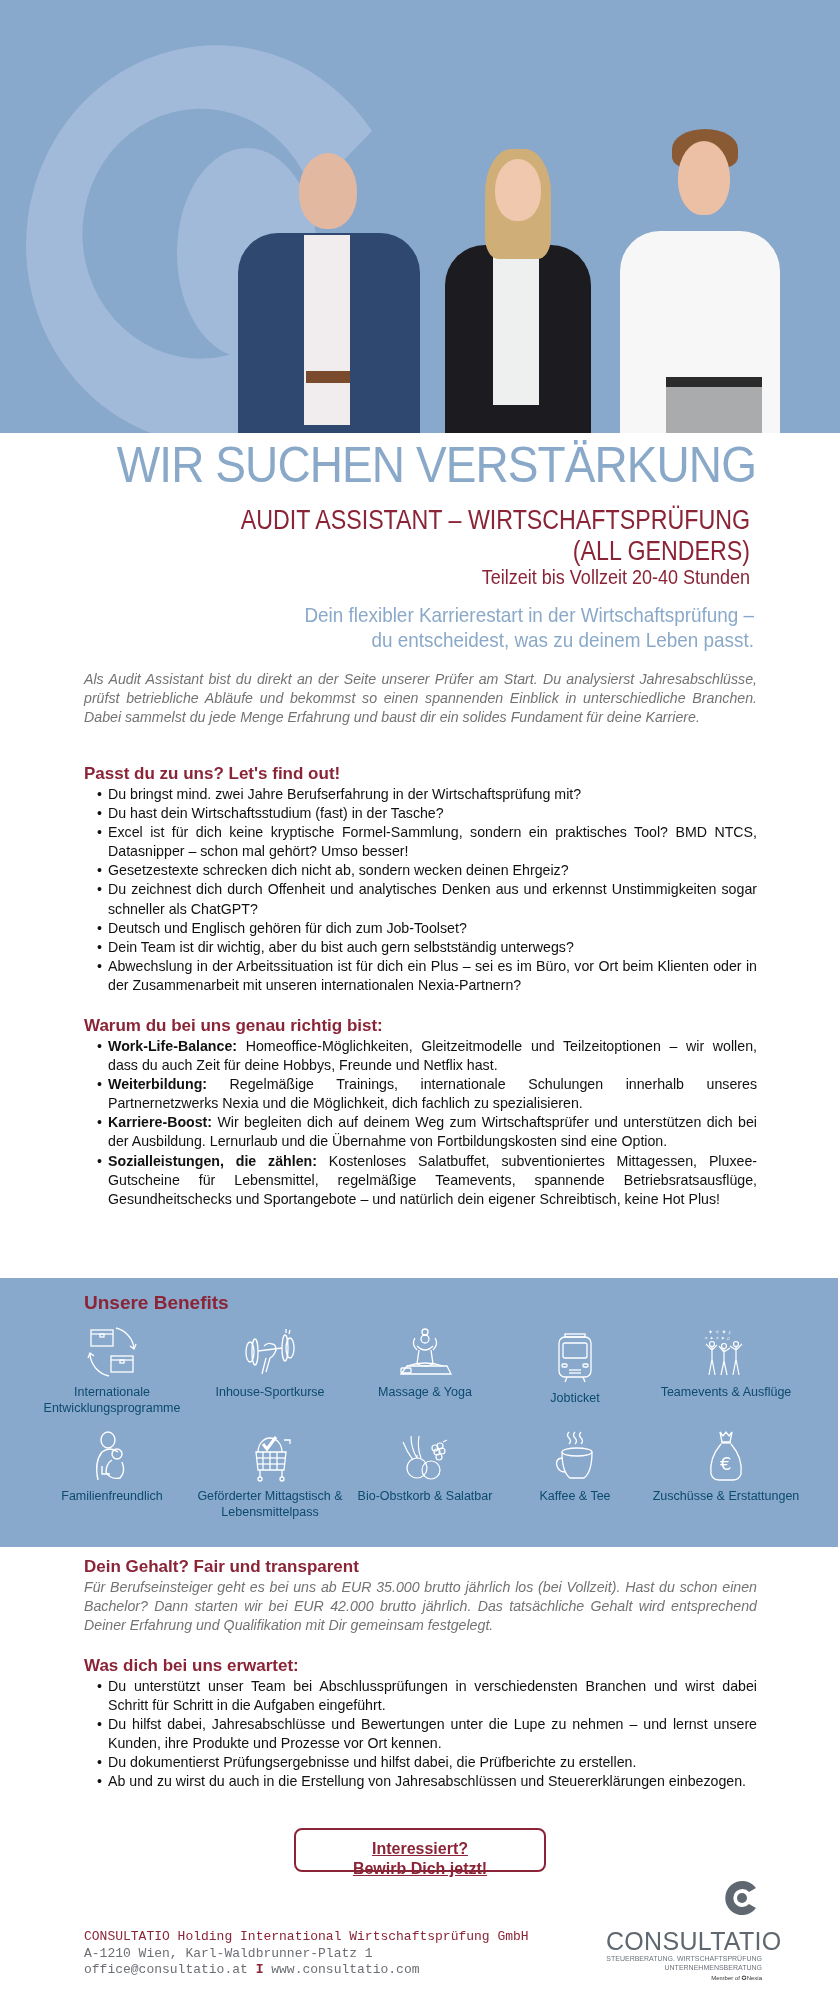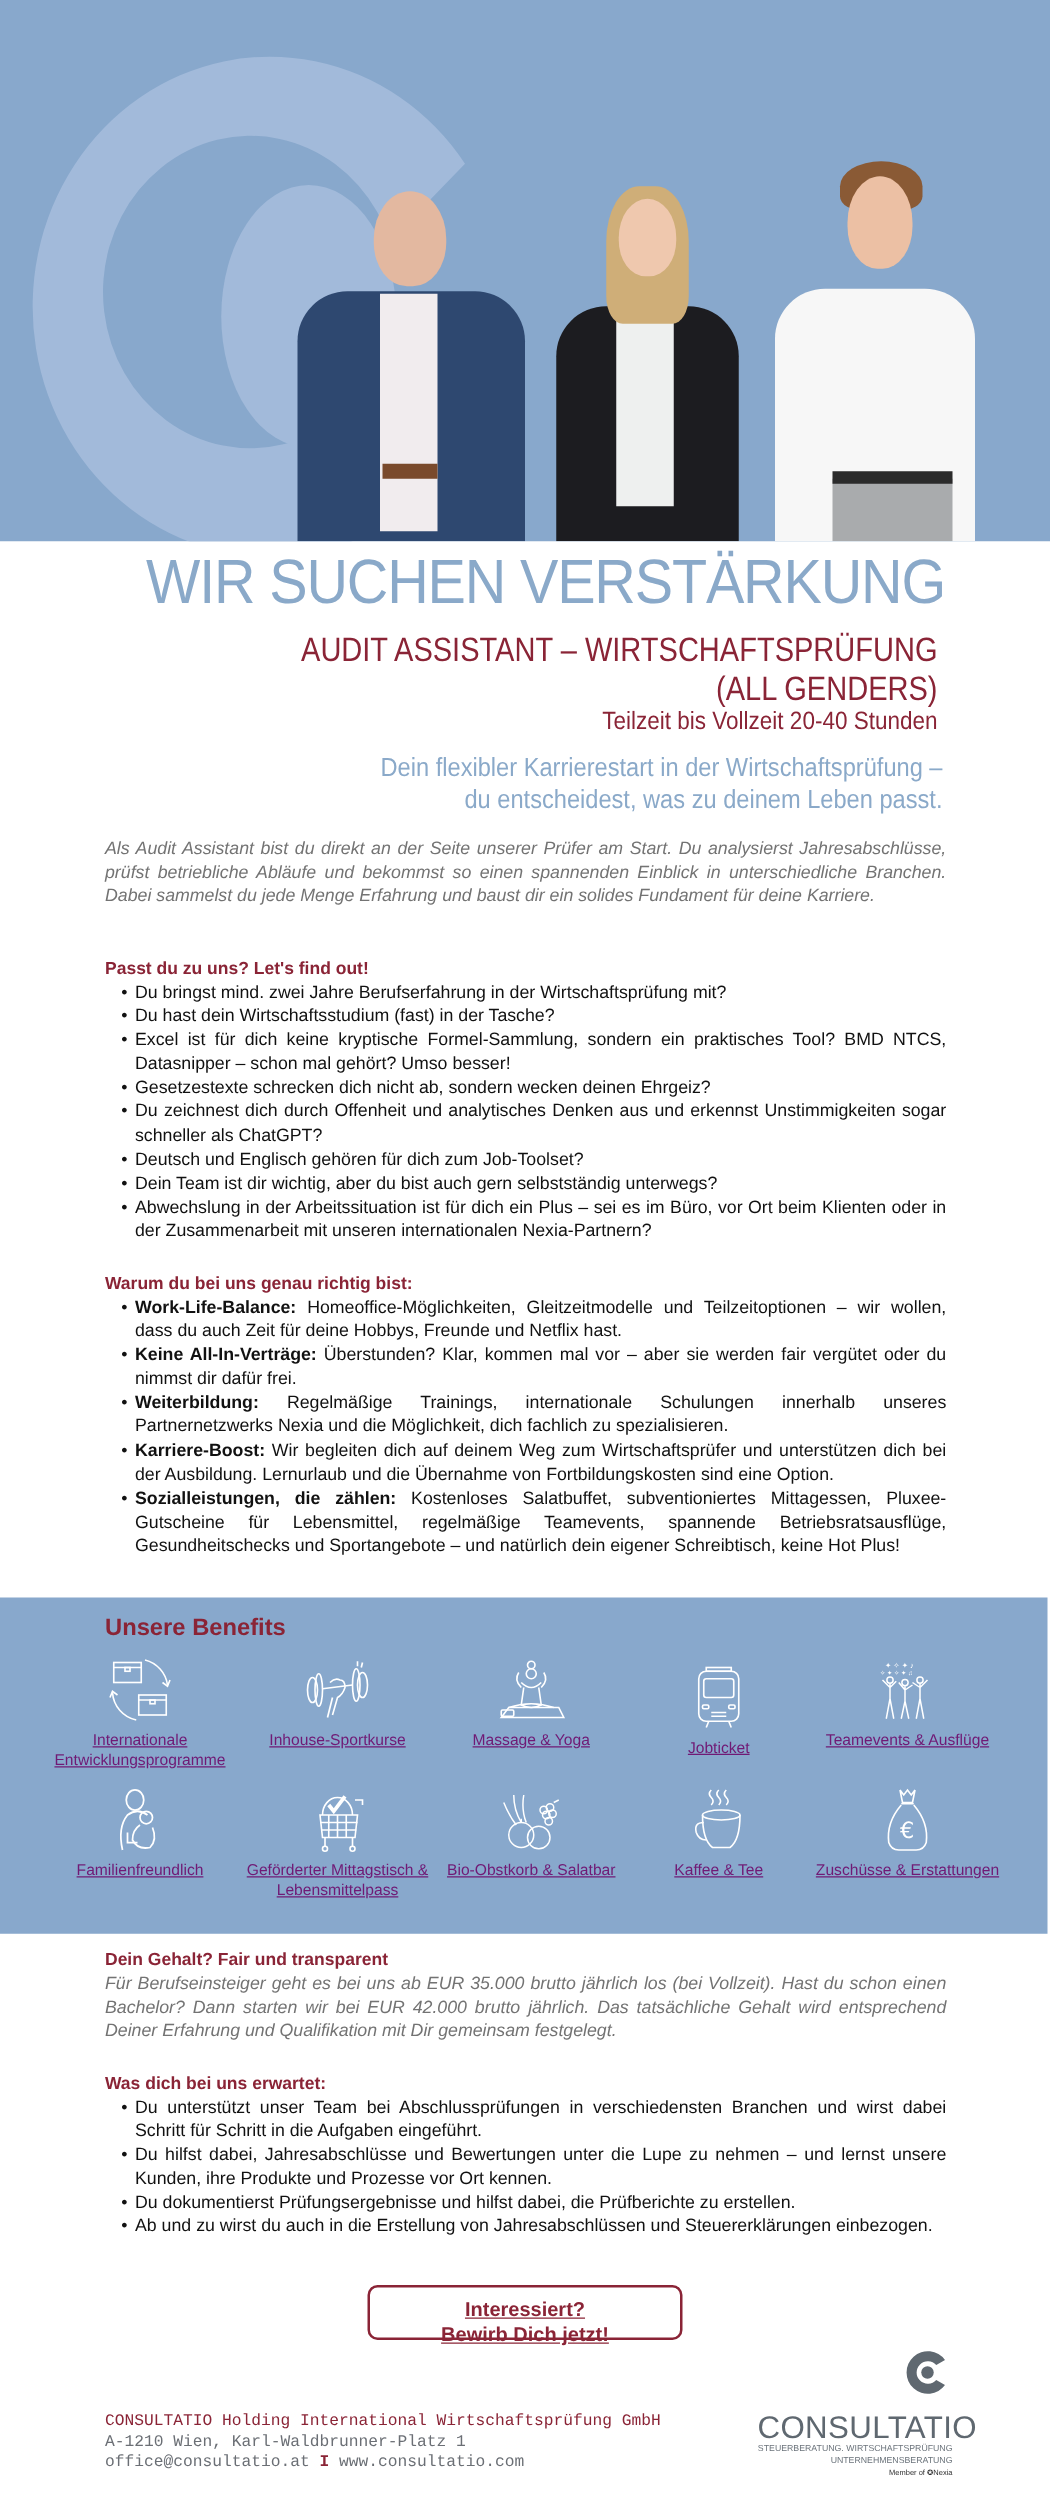--- a/index.html
+++ b/index.html
@@ -14,32 +14,32 @@
   .person .body { position: absolute; border-radius: 40px 40px 0 0; }
 
   
   .title-main { position: absolute; left: 0; width: 756px; top: 436px; text-align: right; font-size: 50px; color: #8aa9c9; letter-spacing: -1px; font-weight: normal; transform: scaleX(0.92); transform-origin: right; }
   .title-role { position: absolute; right: 90px; top: 505px; text-align: right; font-size: 27px; line-height: 31px; color: #8a2436; transform: scaleX(0.86); transform-origin: right; width: 700px; }
   .title-hours { position: absolute; right: 90px; top: 566px; text-align: right; font-size: 20px; color: #8a2436; transform: scaleX(0.9); transform-origin: right; width: 500px; }
   .subtitle { position: absolute; right: 86px; top: 602px; text-align: right; font-size: 21px; line-height: 25px; color: #8aa9c9; transform: scaleX(0.9); transform-origin: right; width: 700px; }
 
   .content { position: absolute; left: 84px; width: 673px; }
   .para { font-size: 14.2px; line-height: 19.1px; text-align: justify; color: #737373; font-style: italic; }
-  h3.section { font-size: 14px; font-weight: bold; color: #8a2436; line-height: 20px; margin-bottom: 1px; }
+  h3.section { font-size: 17px; font-weight: bold; color: #8a2436; line-height: 20px; margin-bottom: 1px; }
   ul.bullets { list-style: none; padding-left: 14px; }
   ul.bullets li { position: relative; padding-left: 10px; font-size: 14.2px; line-height: 19.1px; text-align: justify; }
   ul.bullets li::before { content: "•"; position: absolute; left: -1px; top: 0; }
   ul.bullets b { font-weight: bold; }
 
   
   .benefits { position: absolute; left: 0; top: 1278px; width: 838px; height: 269px; background: #88a8cc; }
   .benefits h3 { position: absolute; left: 84px; top: 14px; font-size: 19px; font-weight: bold; color: #8a2436; }
   .benefit { position: absolute; width: 160px; text-align: center; }
   .benefit svg { display: block; margin: 0 auto; width: 56px; height: 52px; }
-  .benefit .lbl { color: #701a75; font-size: 12.5px; line-height: 16px; margin-top: 6px; text-decoration: underline; }
+  .benefit .lbl { color: #0c4a6e; font-size: 12.5px; line-height: 16px; margin-top: 6px; }
 
   
   .cta { position: absolute; left: 294px; top: 1828px; width: 252px; height: 44px; border: 2px solid #8a2436; border-radius: 8px; text-align: center; padding-top: 9px; text-decoration: none; display: block; }
   .cta span { display: block; font-size: 16px; font-weight: bold; line-height: 20px; color: #8a2436; text-decoration: underline; }
 
   
   .footer { position: absolute; left: 84px; top: 1929px; font-size: 13px; line-height: 16.5px; color: #6b6f75; font-family: Liberation Mono, monospace; }
   .footer .company { color: #8a2436; }
   .footer .sep { color: #8a2436; font-weight: bold; }
   .logo { position: absolute; left: 606px; top: 1878px; width: 156px; text-align: right; }
@@ -105,21 +105,20 @@
     <li>Deutsch und Englisch gehören für dich zum Job-Toolset?</li>
     <li>Dein Team ist dir wichtig, aber du bist auch gern selbstständig unterwegs?</li>
     <li>Abwechslung in der Arbeitssituation ist für dich ein Plus – sei es im Büro, vor Ort beim Klienten oder in der Zusammenarbeit mit unseren internationalen Nexia-Partnern?</li>
   </ul>
 </div>
 
 <div class="content" style="top:1016px;">
   <h3 class="section">Warum du bei uns genau richtig bist:</h3>
   <ul class="bullets">
     <li><b>Work-Life-Balance:</b><span> Homeoffice-Möglichkeiten, Gleitzeitmodelle und Teilzeitoptionen – wir wollen, dass du auch Zeit für deine Hobbys, Freunde und Netflix hast.</span></li>
-    <li><b>Keine All-In-Verträge:</b><span> Überstunden? Klar, kommen mal vor – aber sie werden fair vergütet oder du nimmst dir dafür frei.</span></li>
     <li><b>Weiterbildung:</b><span> Regelmäßige Trainings, internationale Schulungen innerhalb unseres Partnernetzwerks Nexia und die Möglichkeit, dich fachlich zu spezialisieren.</span></li>
     <li><b>Karriere-Boost:</b><span> Wir begleiten dich auf deinem Weg zum Wirtschaftsprüfer und unterstützen dich bei der Ausbildung. Lernurlaub und die Übernahme von Fortbildungskosten sind eine Option.</span></li>
     <li><b>Sozialleistungen, die zählen:</b><span> Kostenloses Salatbuffet, subventioniertes Mittagessen, Pluxee-Gutscheine für Lebensmittel, regelmäßige Teamevents, spannende Betriebsratsausflüge, Gesundheitschecks und Sportangebote – und natürlich dein eigener Schreibtisch, keine Hot Plus!</span></li>
   </ul>
 </div>
 
 <div class="benefits">
   <h3>Unsere Benefits</h3>
 
   <div class="benefit" style="left:32px;top:48px;">

